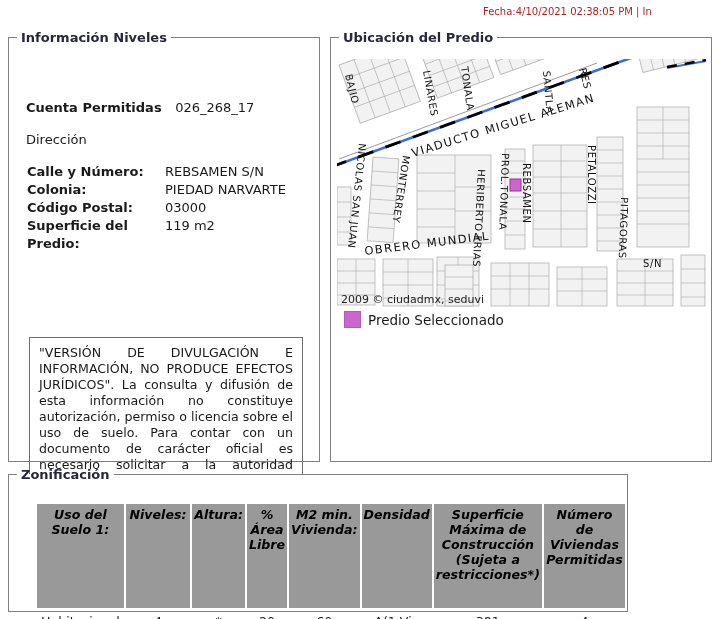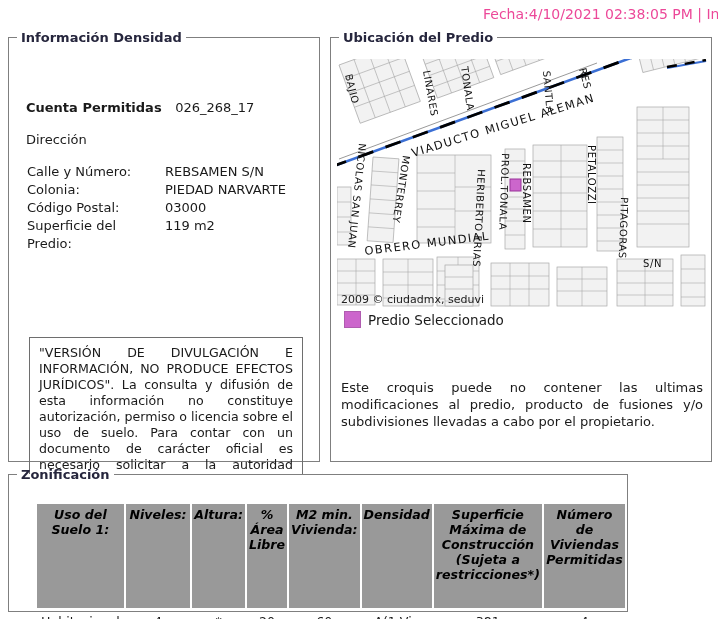--- a/index.html
+++ b/index.html
@@ -1,36 +1,36 @@
 <!DOCTYPE html>
 <html><head>
 <meta charset="utf-8">
 <style>
   * { box-sizing: border-box; margin: 0; padding: 0; }
   html,body { width: 718px; height: 619px; background: #ffffff; overflow: hidden;
     font-family: "DejaVu Sans", "Liberation Sans", sans-serif; color: #1a1a1a; }
   .page { position: relative; width: 718px; height: 619px; }
 
-  .date-line { position: absolute; top: 6px; left: 483px; font-size: 14px; color: #ec4899;
+  .date-line { position: absolute; top: 6px; left: 483px; font-size: 10px; color: #b91c1c;
     white-space: nowrap; }
 
   fieldset { position: absolute; border: 1px solid #7f7f7f; background: #fff; }
   legend { margin-left: 8px; padding: 0 4px; font-weight: bold; font-size: 13px; color: #26263d; }
 
   .fs-info   { left: 8px;   top: 30px;  width: 312px; height: 432px; }
   .fs-ubi    { left: 330px; top: 30px;  width: 382px; height: 432px; }
   .fs-zoni   { left: 8px;   top: 467px; width: 620px; height: 145px; }
 
   
   .row-cuenta { position: absolute; left: 17px; top: 55px; font-size: 13px; }
   .row-cuenta .lbl { font-weight: bold; display: inline-block; width: 145px; }
   .dir-title { position: absolute; left: 17px; top: 87px; font-size: 13px; font-weight: normal; }
   .addr { position: absolute; left: 18px; top: 118px; font-size: 13px; line-height: 18px; }
   .addr .frow { display: flex; }
-  .addr .lbl { font-weight: normal; width: 138px; flex: 0 0 auto; }
+  .addr .lbl { font-weight: bold; width: 138px; flex: 0 0 auto; }
   .disclaimer { position: absolute; left: 20px; top: 292px; width: 274px;
     border: 1px solid #6e6e6e; padding: 7px 9px; font-size: 12.6px; line-height: 16px;
     text-align: justify; }
 
   
   .mapwrap { position: absolute; left: 6px; top: 14px; width: 370px; height: 249px; background:#fff; }
   .map-legend-row { position: absolute; left: 13px; top: 266px; display: flex; align-items: center; }
   .swatch { width: 17px; height: 17px; border: 1px solid #b05cb0; margin-right: 7px; }
   .map-legend-row span { font-size: 13.5px; text-align: center; }
   .croquis-note { position: absolute; left: 10px; top: 334px; width: 362px; font-size: 13px;
@@ -52,21 +52,21 @@
   .credit { font-size: 11px; fill: #222; letter-spacing: 0; }
 </style>
 </head>
 <body>
 
 <div class="page">
 
   <div class="date-line">Fecha:4/10/2021 02:38:05 PM | In</div>
 
   <fieldset class="fs-info">
-    <legend>Información Densidad</legend>
+    <legend>Información Niveles</legend>
 
     <div class="row-cuenta">
       <span class="lbl">Cuenta Permitidas</span>
       <span>026_268_17</span>
     </div>
 
     <div class="dir-title">Dirección</div>
 
     <div class="addr">
       <div class="frow">
@@ -263,21 +263,20 @@
 
         <text class="credit" x="4" y="244">2009 © ciudadmx, seduvi</text>
       </svg>
     </div>
 
     <div class="map-legend-row">
       <div class="swatch" style="background-color: rgb(204, 102, 204);"></div>
       <span>Predio Seleccionado</span>
     </div>
 
-    <div class="croquis-note">Este croquis puede no contener las ultimas modificaciones al predio, producto de fusiones y/o subdivisiones llevadas a cabo por el propietario.</div>
   </fieldset>
 
   <fieldset class="fs-zoni">
     <legend>Zonificación</legend>
     <table class="ztable">
       <thead>
         <tr>
           <th class="c0">Uso del Suelo 1:</th>
           <th class="c1">Niveles:</th>
           <th class="c2">Altura:</th>

